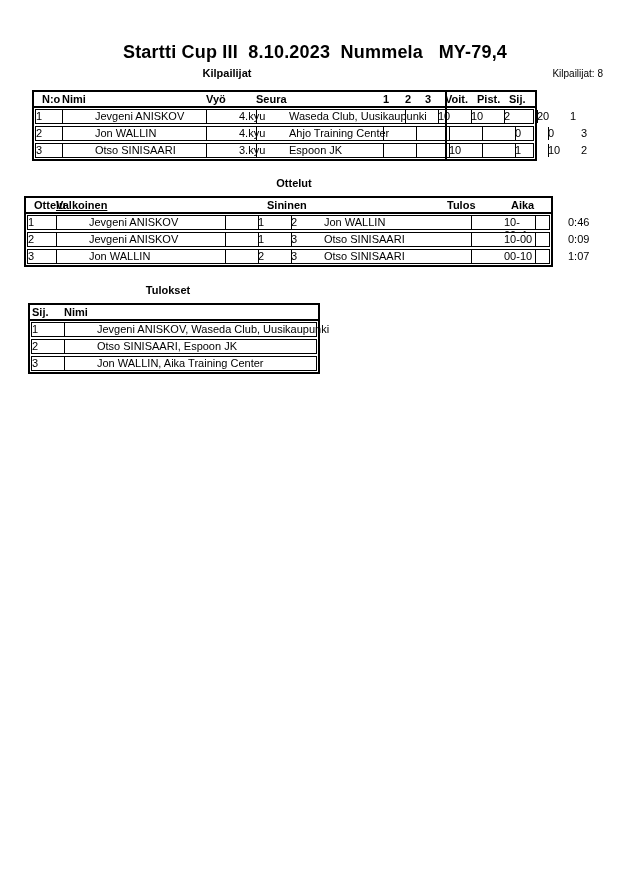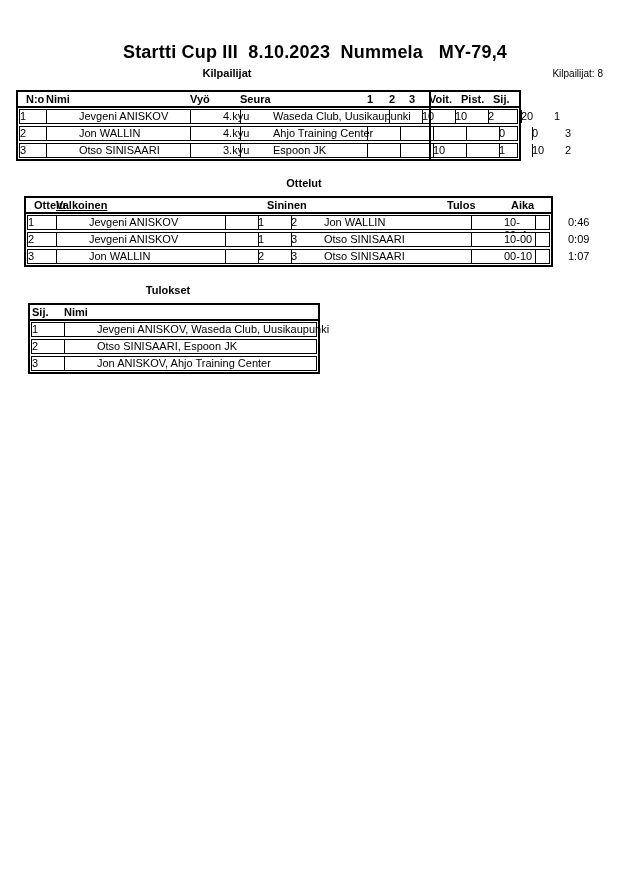--- a/index.html
+++ b/index.html
@@ -22,34 +22,34 @@
     letter-spacing: 0.2px;
   }
   .section-title {
     position: absolute;
     font-size: 11px;
     font-weight: bold;
     text-align: center;
     white-space: nowrap;
   }
   #title-kilpailijat { top: 67px; left: 77px;  width: 300px; }
-  #title-ottelut     { top: 177px; left: 154px; width: 300px; }
+  #title-ottelut     { top: 177px; left: 144px; width: 300px; }
   #title-tulokset    { top: 284px; left: 18px;  width: 300px; }
   .count-label {
     position: absolute;
     top: 68px; left: 403px; width: 200px;
     text-align: right;
     font-size: 10px;
   }
   .tbl {
     position: absolute;
     border: 2px solid #000;
     background: #fff;
   }
-  #table-kilpailijat { left: 16px; top: 90px;  width: 501px; }
+  #table-kilpailijat { left: 32px; top: 90px;  width: 501px; }
   #table-ottelut     { left: 24px; top: 196px; width: 525px; }
   #table-tulokset    { left: 28px; top: 303px; width: 288px; }
   .thead {
     display: flex;
     height: 14px;
     line-height: 14px;
     border-bottom: 2px solid #000;
     padding: 0 2px;
   }
   .hcell {
@@ -204,18 +204,18 @@
         <div class="trow">
           <div class="tcell c" style="width: 32px;">1</div>
           <div class="tcell l bl nowrap" style="width: 252px;">Jevgeni ANISKOV, Waseda Club, Uusikaupunki</div>
         </div>
         <div class="trow">
           <div class="tcell c" style="width: 32px;">2</div>
           <div class="tcell l bl nowrap" style="width: 252px;">Otso SINISAARI, Espoon JK</div>
         </div>
         <div class="trow">
           <div class="tcell c" style="width: 32px;">3</div>
-          <div class="tcell l bl nowrap" style="width: 252px;">Jon ANISKOV, Ahjo Training Center</div>
+          <div class="tcell l bl nowrap" style="width: 252px;">Jon WALLIN, Aika Training Center</div>
         </div>
       </div>
     </div>
 
 </div>
 
 </body></html>

